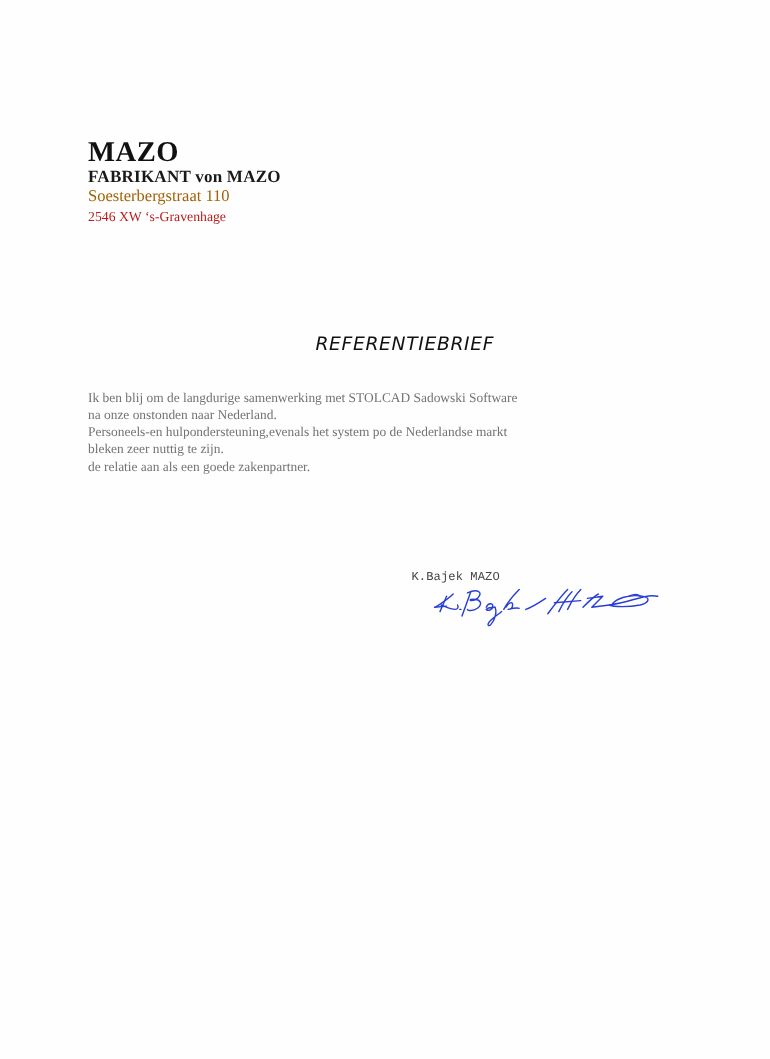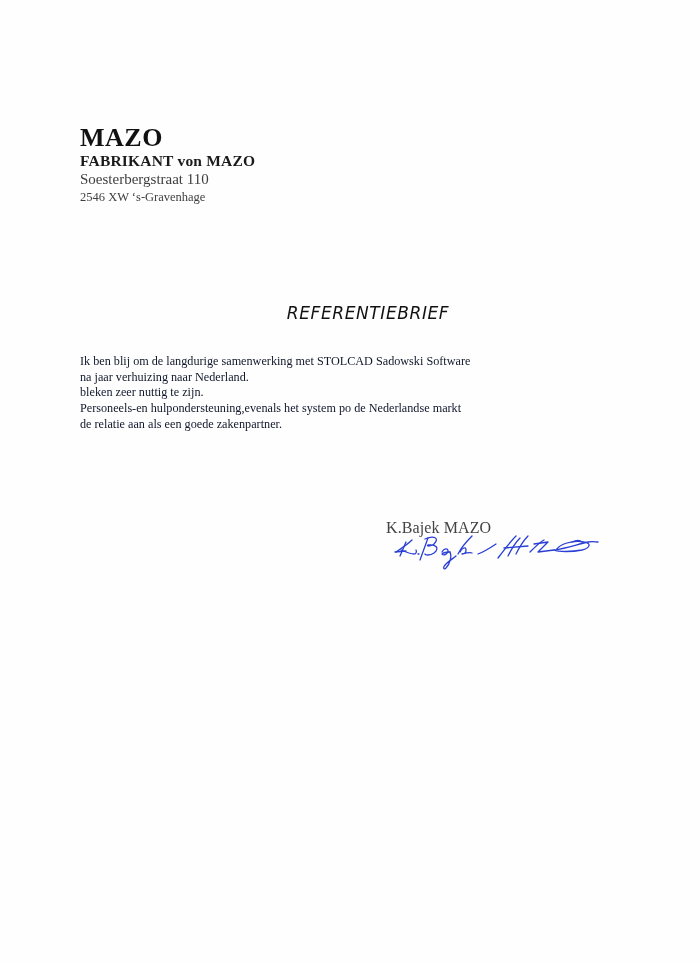--- a/index.html
+++ b/index.html
@@ -42,28 +42,28 @@
       font-size: 15.5px;
       line-height: 18px;
       color: #1a1a1a;
       margin: 0;
       letter-spacing: 0.2px;
     }
     .address-street {
       font-family: "Liberation Serif", serif;
       font-size: 15px;
       line-height: 19px;
-      color: #404040;
+      color: #a16207;
       margin: 0;
     }
     .address-city {
       font-family: "Liberation Serif", serif;
       font-size: 12.5px;
       line-height: 16px;
-      color: #404040;
+      color: #b91c1c;
       margin: 0;
     }
     .doc-title {
       position: absolute;
       left: 0;
       width: 700px;
       top: 303px;
       text-align: center;
       font-family: "DejaVu Sans", sans-serif;
       font-weight: normal;
@@ -75,32 +75,32 @@
       box-sizing: border-box;
     }
     .body-text {
       position: absolute;
       left: 80px;
       top: 354px;
       width: 560px;
       font-family: "Liberation Serif", serif;
       font-size: 12.2px;
       line-height: 15.7px;
-      color: #0f172a;
+      color: #737373;
     }
     .body-line {
       display: block;
       white-space: nowrap;
     }
     .signatory {
       position: absolute;
-      left: 386px;
+      left: 374px;
       top: 519px;
-      font-family: Liberation Serif, serif;
-      font-size: 16px;
+      font-family: Liberation Mono, monospace;
+      font-size: 11px;
       color: #444444;
       letter-spacing: 0.1px;
     }
     .signature {
       position: absolute;
       left: 392px;
       top: 530px;
       width: 230px;
       height: 44px;
     }
@@ -119,23 +119,23 @@
     <div class="company-name">MAZO</div>
     <div class="company-tagline">FABRIKANT von MAZO</div>
     <div class="address-street">Soesterbergstraat 110</div>
     <div class="address-city">2546 XW ‘s-Gravenhage</div>
   </div>
 
   <div class="doc-title">REFERENTIEBRIEF</div>
 
   <div class="body-text">
     <span class="body-line">Ik ben blij om de langdurige samenwerking met STOLCAD Sadowski Software</span>
-    <span class="body-line">na jaar verhuizing naar Nederland.</span>
+    <span class="body-line">na onze onstonden naar Nederland.</span>
+    <span class="body-line">Personeels-en hulpondersteuning,evenals het system po de Nederlandse markt</span>
     <span class="body-line">bleken zeer nuttig te zijn.</span>
-    <span class="body-line">Personeels-en hulpondersteuning,evenals het system po de Nederlandse markt</span>
     <span class="body-line">de relatie aan als een goede zakenpartner.</span>
   </div>
 
   <div class="signatory">K.Bajek MAZO</div>
 
   <div class="signature">
     <svg viewBox="0 0 230 44" xmlns="http://www.w3.org/2000/svg" fill="none" stroke="#2a3fd4" stroke-width="1.3" stroke-linecap="round" stroke-linejoin="round">
 
       <path d="M4 22 C10 18, 16 14, 20 10"></path>
       <path d="M14 12 L8 26"></path>

